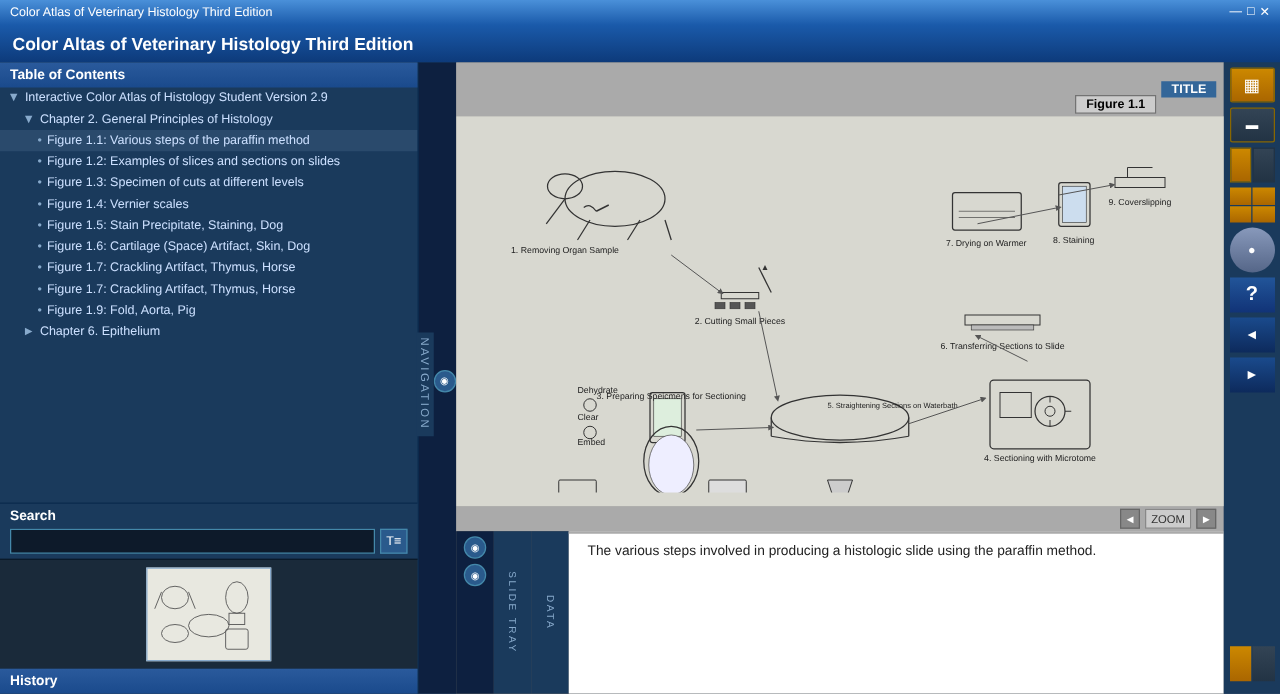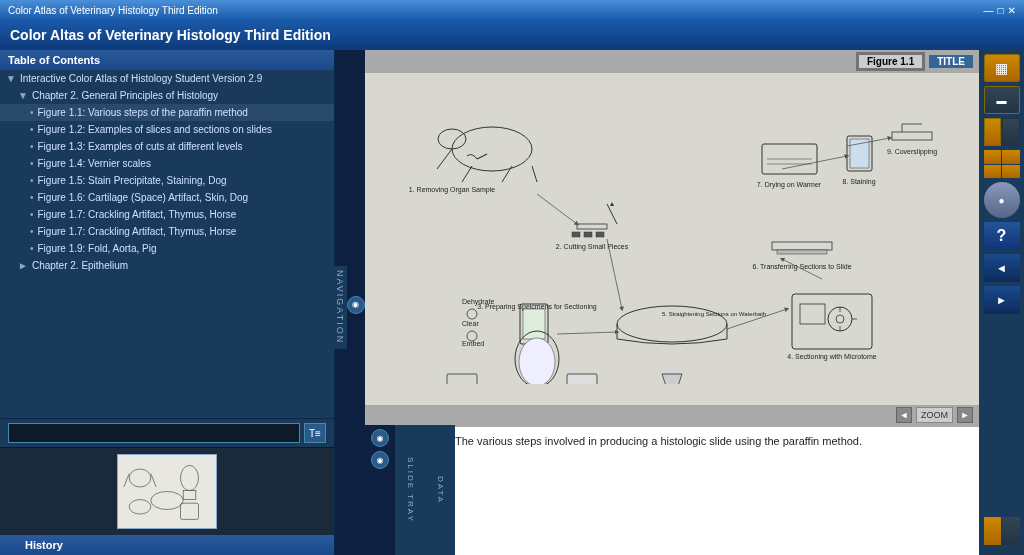--- a/index.html
+++ b/index.html
@@ -107,21 +107,21 @@
       position: relative;
     }
     .thumb-drawing {
       width: 90px;
       height: 65px;
     }
 
     #history-bar {
       background: linear-gradient(to bottom, #2a5a9c, #1a4a8c);
       color: white;
-      padding: 4px 25px;
+      padding: 4px 8px;
       font-size: 11px;
       font-weight: bold;
       cursor: pointer;
     }
 
     
     #nav-strip {
       width: 30px;
       background: #0d2040;
       display: flex;
@@ -255,21 +255,21 @@
       color: #88aacc;
       font-size: 8px;
       writing-mode: vertical-rl;
       text-orientation: mixed;
       letter-spacing: 2px;
       cursor: pointer;
     }
     #caption-area {
       flex: 1;
       background: white;
-      padding: 8px 0;
+      padding: 8px 15px;
       font-size: 11px;
       color: #222;
       border-top: 2px solid #aaa;
     }
 
     
     #right-panel {
       width: 45px;
       background: #1a3a5c;
       display: flex;
@@ -340,21 +340,21 @@
           <div style="padding: 2px 6px 2px 30px; color: rgb(204, 224, 255); cursor: pointer; display: flex; align-items: flex-start; gap: 4px; line-height: 1.3; font-size: 10px; background: rgb(42, 74, 108);">
             <span style="color:#88aacc;flex-shrink:0;">• </span>
             <span>Figure 1.1: Various steps of the paraffin method</span>
           </div>
           <div style="padding: 2px 6px 2px 30px; color: rgb(204, 224, 255); cursor: pointer; display: flex; align-items: flex-start; gap: 4px; line-height: 1.3; font-size: 10px;">
             <span style="color:#88aacc;flex-shrink:0;">• </span>
             <span>Figure 1.2: Examples of slices and sections on slides</span>
           </div>
           <div style="padding: 2px 6px 2px 30px; color: rgb(204, 224, 255); cursor: pointer; display: flex; align-items: flex-start; gap: 4px; line-height: 1.3; font-size: 10px;">
             <span style="color:#88aacc;flex-shrink:0;">• </span>
-            <span>Figure 1.3: Examples of cuts at different levels</span>
+            <span>Figure 1.3: Specimen of cuts at different levels</span>
           </div>
           <div style="padding: 2px 6px 2px 30px; color: rgb(204, 224, 255); cursor: pointer; display: flex; align-items: flex-start; gap: 4px; line-height: 1.3; font-size: 10px;">
             <span style="color:#88aacc;flex-shrink:0;">• </span>
             <span>Figure 1.4: Vernier scales</span>
           </div>
           <div style="padding: 2px 6px 2px 30px; color: rgb(204, 224, 255); cursor: pointer; display: flex; align-items: flex-start; gap: 4px; line-height: 1.3; font-size: 10px;">
             <span style="color:#88aacc;flex-shrink:0;">• </span>
             <span>Figure 1.5: Stain Precipitate, Staining, Dog</span>
           </div>
           <div style="padding: 2px 6px 2px 30px; color: rgb(204, 224, 255); cursor: pointer; display: flex; align-items: flex-start; gap: 4px; line-height: 1.3; font-size: 10px;">
@@ -368,26 +368,27 @@
           <div style="padding: 2px 6px 2px 30px; color: rgb(204, 224, 255); cursor: pointer; display: flex; align-items: flex-start; gap: 4px; line-height: 1.3; font-size: 10px;">
             <span style="color:#88aacc;flex-shrink:0;">• </span>
             <span>Figure 1.7: Crackling Artifact, Thymus, Horse</span>
           </div>
           <div style="padding: 2px 6px 2px 30px; color: rgb(204, 224, 255); cursor: pointer; display: flex; align-items: flex-start; gap: 4px; line-height: 1.3; font-size: 10px;">
             <span style="color:#88aacc;flex-shrink:0;">• </span>
             <span>Figure 1.9: Fold, Aorta, Pig</span>
           </div>
           <div style="padding: 2px 6px 2px 18px; color: rgb(204, 224, 255); cursor: pointer; display: flex; align-items: flex-start; gap: 4px; line-height: 1.3; font-size: 10px;">
             <span style="color:#88aacc;flex-shrink:0;">► </span>
-            <span>Chapter 2. Epithelium</span>
+            <span>Chapter 6. Epithelium</span>
           </div>
         </div>
     </div>
 
     <div id="search-section">
+      <div id="search-label">Search</div>
       <div id="search-input-row">
         <input id="search-input" type="text" style="">
         <div id="search-icon-box">
           <span>T≡</span>
         </div>
       </div>
     </div>
 
     <div id="thumbnail-area">
       <div id="thumbnail-box">
@@ -412,21 +413,21 @@
   <div id="nav-strip">
     <div style="display:flex; flex-direction:column; align-items:center; padding: 4px 0; gap:3px;">
       <div class="nav-circle" style="width:18px;height:18px;border-radius:50%;background:#2a5a8c;border:1px solid #4488aa;display:flex;align-items:center;justify-content:center;cursor:pointer;color:white;font-size:8px;writing-mode:horizontal-tb;">◉</div>
     </div>
     <div id="nav-label" style="writing-mode:vertical-rl;text-orientation:mixed;letter-spacing:2px;color:#88aacc;font-size:9px;margin-top:6px;">NAVIGATION</div>
   </div>
 
   <div id="center-content">
 
     <div id="figure-header">
-      <span style="background:#cccccc;padding:1px 8px;font-size:10px;font-weight:bold;border:3px solid #737373;">Figure 1.1</span>
+      <span style="background:#cccccc;padding:1px 8px;font-size:10px;font-weight:bold;border:1px solid #737373;margin-top:24px;">Figure 1.1</span>
       <span style="background:#336699;color:white;padding:1px 8px;font-size:10px;font-weight:bold;margin-left:4px;">TITLE</span>
     </div>
 
     <div id="figure-display">
       <svg viewBox="0 0 560 290" xmlns="http://www.w3.org/2000/svg" style="width:560px;height:290px;background:#d8d8d0;">
 
         <rect width="560" height="290" fill="#d8d8d0"></rect>
 
         <ellipse cx="100" cy="55" rx="40" ry="22" fill="none" stroke="#333" stroke-width="1"></ellipse>
         <ellipse cx="60" cy="45" rx="14" ry="10" fill="none" stroke="#333" stroke-width="1"></ellipse>

